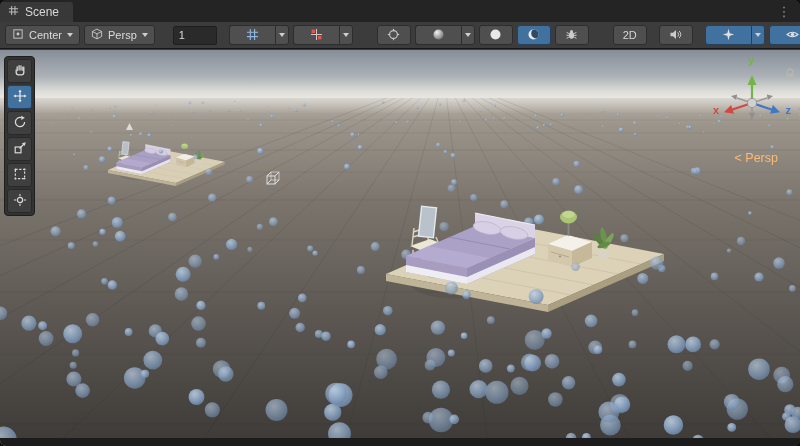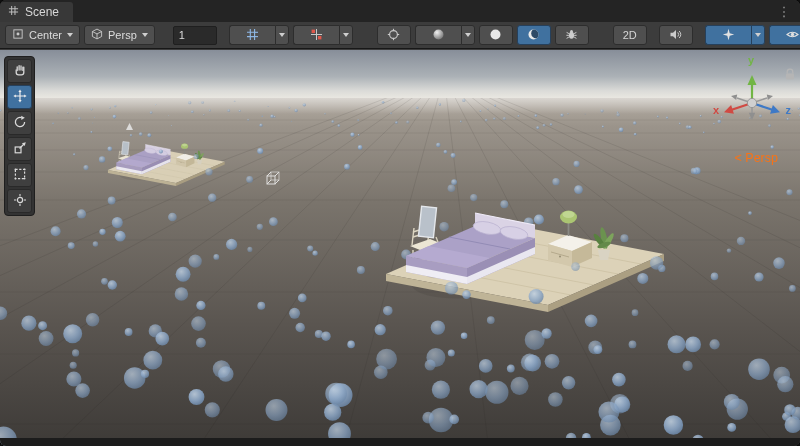--- a/index.html
+++ b/index.html
@@ -44,21 +44,21 @@
   .tool-btn { width:25px; height:24px; display:flex; align-items:center; justify-content:center;
               background:#3f3f3f; border:1px solid #292929; border-radius:3px; }
   .tool-btn.sel { background:var(--sel); border-color:#26405b; }
 
   .gizmo { position:absolute; top:4px; right:8px; width:80px; height:94px; }
   .gizmo svg { position:absolute; left:0; top:13px; }
   .axlbl { position:absolute; font-size:11px; font-weight:bold; }
   .axlbl.y { top:0;  left:36px; color:var(--ax-y); }
   .axlbl.x { top:50px; left:1px;  color:var(--ax-x); }
   .axlbl.z { top:50px; right:1px; color:var(--ax-z); }
-  .persp { position:absolute; top:101px; right:22px; color:#f97316; font-size:12.5px; }
+  .persp { position:absolute; top:101px; right:22px; color:#fdba74; font-size:12.5px; }
   .lock { position:absolute; top:17px; right:4px; }
 
   .ax-xs { stroke:var(--ax-x); } .ax-xf { fill:var(--ax-x); }
   .ax-ys { stroke:var(--ax-y); } .ax-yf { fill:var(--ax-y); }
   .ax-zs { stroke:var(--ax-z); } .ax-zf { fill:var(--ax-z); }
 
   .footer { position:absolute; left:0; bottom:0; width:100%; height:8px; background:#1c1c1c; }
 </style>
 </head>
 <body>

